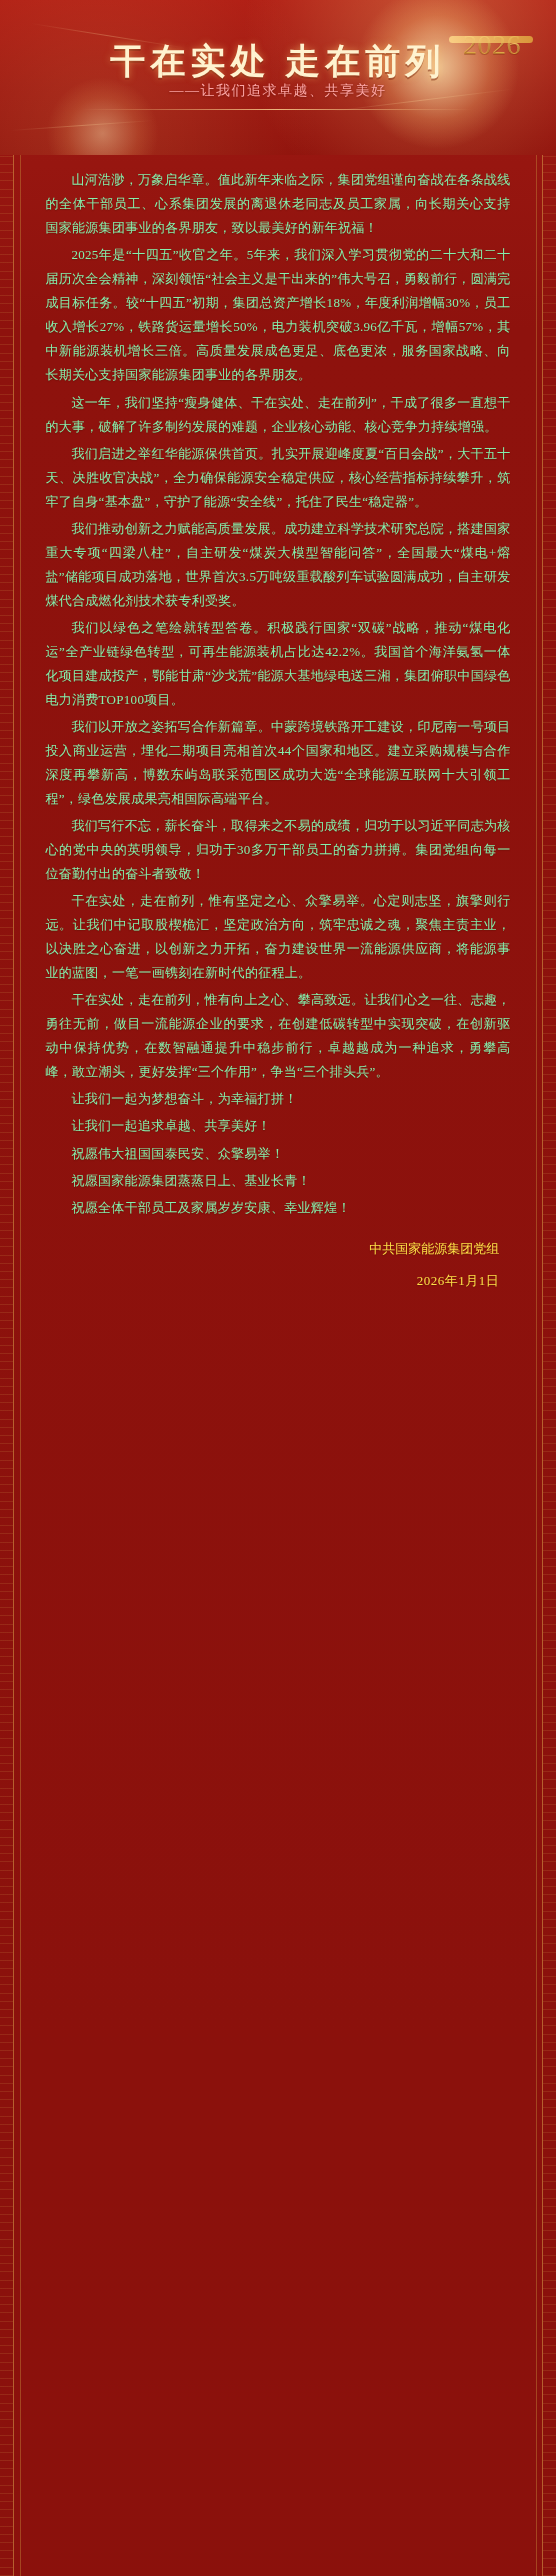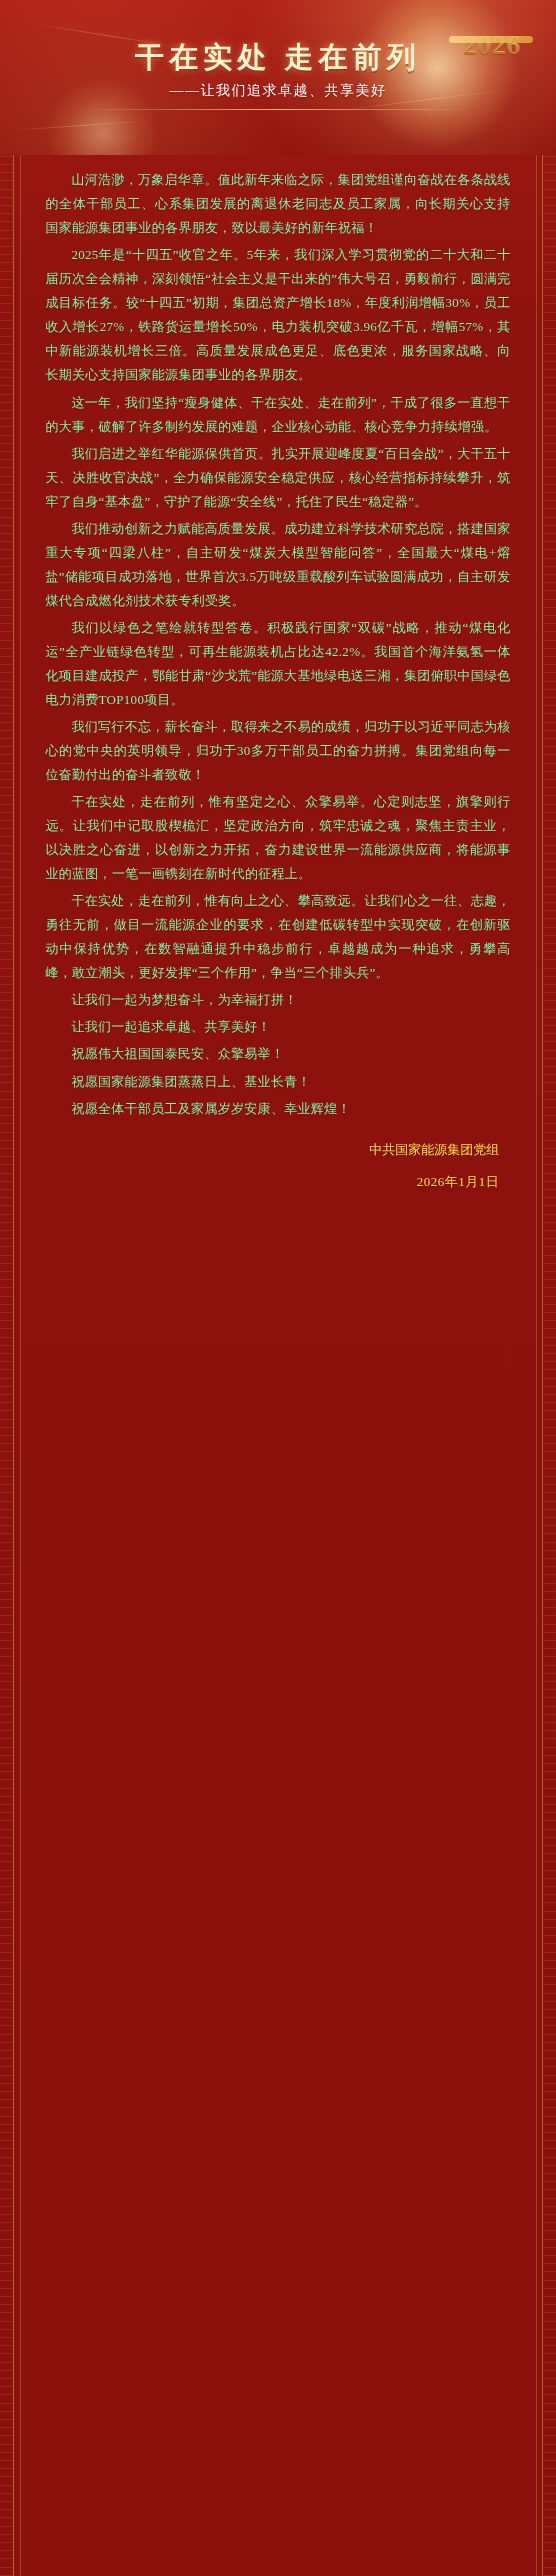--- a/index.html
+++ b/index.html
@@ -83,21 +83,21 @@
     top: 4.1px;
     width: 87px;
     height: 49px;
     display: flex;
     align-items: center;
     justify-content: center;
   }
   .year-badge .year-text {
     font-family: "Liberation Serif", serif;
     font-size: 28px;
-    font-weight: bold;
+    font-weight: normal;
     letter-spacing: 0.5px;
     background: linear-gradient(180deg, #ffe9ae 0%, #f3c664 45%, #c98a2a 100%);
     -webkit-background-clip: text;
     background-clip: text;
     color: transparent;
     text-shadow: 0 1px 0 rgba(120,40,10,.35);
     margin-top: 32px;
   }
   .year-badge .ribbon {
     position: absolute;
@@ -106,34 +106,34 @@
     background: linear-gradient(90deg, #ffd98a, #e0a63e);
     border-radius: 3.6px;
     opacity: .85;
   }
 
   .header-title {
     position: absolute;
     left: 0; right: 0;
     top: 38px;
     text-align: center;
-    font-size: 29px;
+    font-size: 35px;
     font-weight: bold;
     letter-spacing: 5.2px;
     color: #fff3d0;
     text-shadow: 0 0 7.2px rgba(255,200,110,.55), 0 1.5px 0 rgba(110,25,10,.5);
   }
   .header-subtitle {
     position: absolute;
     left: 0; right: 0;
     top: 82px;
     text-align: center;
     font-size: 14px;
     letter-spacing: 1.5px;
-    color: #ffffff;
+    color: #fca5a5;
     text-shadow: 0 0.5px 2.1px rgba(110,25,10,.7);
   }
   .header-rule {
     position: absolute;
     left: 50%;
     transform: translateX(-50%);
     top: 109px;
     width: 392px;
     height: 1px;
     background: linear-gradient(90deg, rgba(255,220,150,0), rgba(255,220,150,.8), rgba(255,220,150,0));
@@ -193,20 +193,21 @@
   <div class="header-rule"></div>
 </div>
 
 <div class="content">
   <p class="para">山河浩渺，万象启华章。值此新年来临之际，集团党组谨向奋战在各条战线的全体干部员工、心系集团发展的离退休老同志及员工家属，向长期关心支持国家能源集团事业的各界朋友，致以最美好的新年祝福！</p>
   <p class="para">2025年是“十四五”收官之年。5年来，我们深入学习贯彻党的二十大和二十届历次全会精神，深刻领悟“社会主义是干出来的”伟大号召，勇毅前行，圆满完成目标任务。较“十四五”初期，集团总资产增长18%，年度利润增幅30%，员工收入增长27%，铁路货运量增长50%，电力装机突破3.96亿千瓦，增幅57%，其中新能源装机增长三倍。高质量发展成色更足、底色更浓，服务国家战略、向长期关心支持国家能源集团事业的各界朋友。</p>
   <p class="para">这一年，我们坚持“瘦身健体、干在实处、走在前列”，干成了很多一直想干的大事，破解了许多制约发展的难题，企业核心动能、核心竞争力持续增强。</p>
   <p class="para">我们启进之举红华能源保供首页。扎实开展迎峰度夏“百日会战”，大干五十天、决胜收官决战”，全力确保能源安全稳定供应，核心经营指标持续攀升，筑牢了自身“基本盘”，守护了能源“安全线”，托住了民生“稳定器”。</p>
   <p class="para">我们推动创新之力赋能高质量发展。成功建立科学技术研究总院，搭建国家重大专项“四梁八柱”，自主研发“煤炭大模型智能问答”，全国最大“煤电+熔盐”储能项目成功落地，世界首次3.5万吨级重载酸列车试验圆满成功，自主研发煤代合成燃化剂技术获专利受奖。</p>
   <p class="para">我们以绿色之笔绘就转型答卷。积极践行国家“双碳”战略，推动“煤电化运”全产业链绿色转型，可再生能源装机占比达42.2%。我国首个海洋氨氢一体化项目建成投产，鄂能甘肃“沙戈荒”能源大基地绿电送三湘，集团俯职中国绿色电力消费TOP100项目。</p>
+  <p class="para">我们以开放之姿拓写合作新篇章。中蒙跨境铁路开工建设，印尼南一号项目投入商业运营，埋化二期项目亮相首次44个国家和地区。建立采购规模与合作深度再攀新高，博数东屿岛联采范围区成功大选“全球能源互联网十大引领工程”，绿色发展成果亮相国际高端平台。</p>
   <p class="para">我们写行不忘，薪长奋斗，取得来之不易的成绩，归功于以习近平同志为核心的党中央的英明领导，归功于30多万干部员工的奋力拼搏。集团党组向每一位奋勤付出的奋斗者致敬！</p>
   <p class="para">干在实处，走在前列，惟有坚定之心、众擎易举。心定则志坚，旗擎则行远。让我们中记取股楔桅汇，坚定政治方向，筑牢忠诚之魂，聚焦主责主业，以决胜之心奋进，以创新之力开拓，奋力建设世界一流能源供应商，将能源事业的蓝图，一笔一画镌刻在新时代的征程上。</p>
   <p class="para">干在实处，走在前列，惟有向上之心、攀高致远。让我们心之一往、志趣，勇往无前，做目一流能源企业的要求，在创建低碳转型中实现突破，在创新驱动中保持优势，在数智融通提升中稳步前行，卓越越成为一种追求，勇攀高峰，敢立潮头，更好发挥“三个作用”，争当“三个排头兵”。</p>
   <p class="para">让我们一起为梦想奋斗，为幸福打拼！</p>
   <p class="para">让我们一起追求卓越、共享美好！</p>
   <p class="para">祝愿伟大祖国国泰民安、众擎易举！</p>
   <p class="para">祝愿国家能源集团蒸蒸日上、基业长青！</p>
   <p class="para">祝愿全体干部员工及家属岁岁安康、幸业辉煌！</p>
 
   <div class="sign-block">

